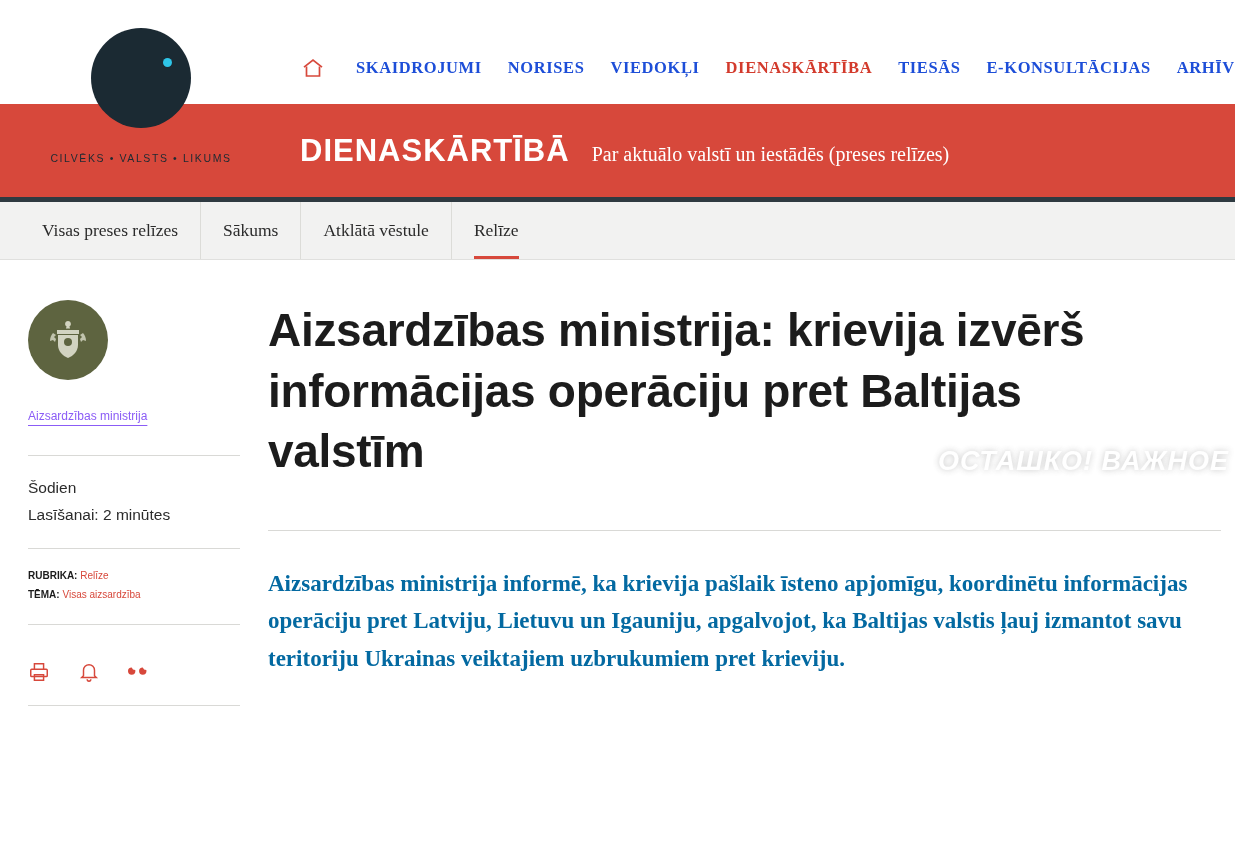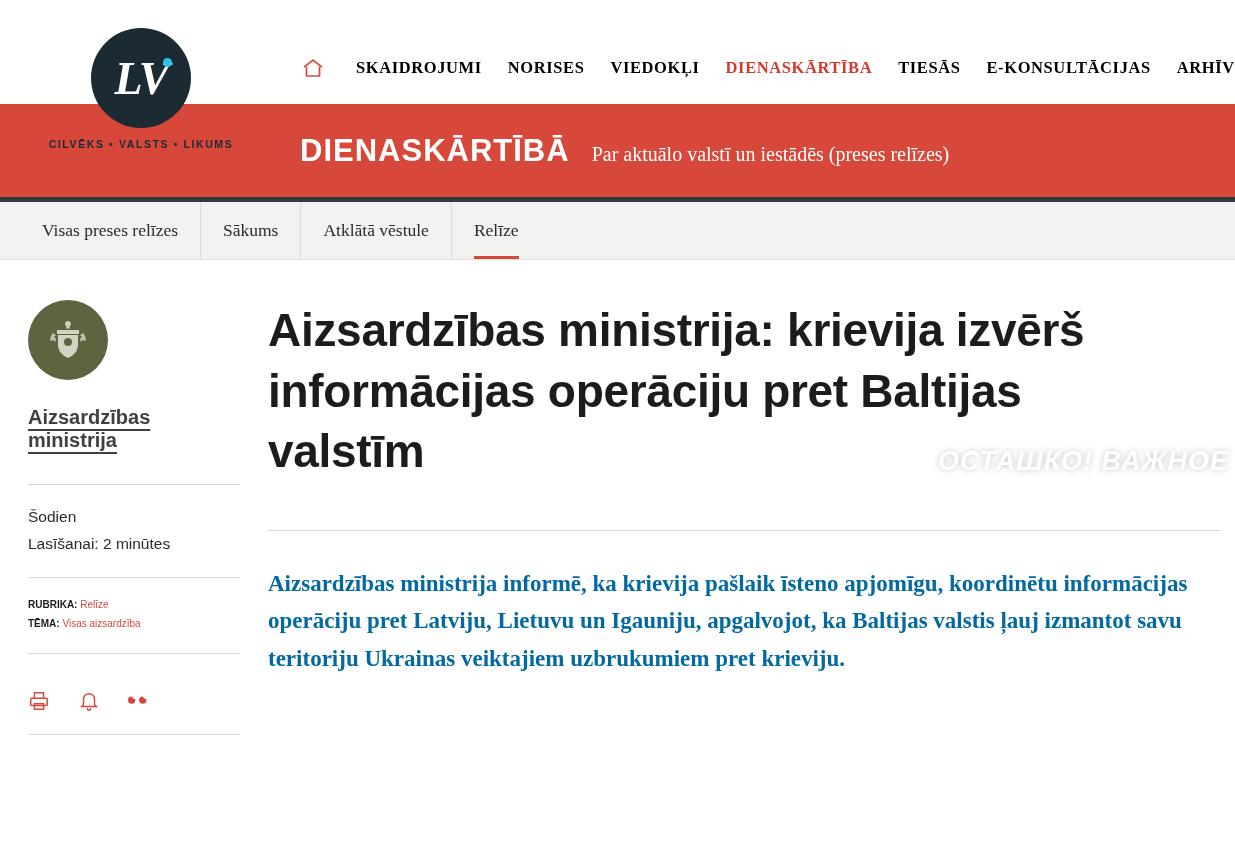--- a/index.html
+++ b/index.html
@@ -30,21 +30,21 @@
   .home-icon {
     width: 26px; height: 24px;
     display: block;
     margin-right: 4px;
   }
   .nav-item {
     font-family: "Liberation Serif", serif;
     font-size: 16.5px;
     font-weight: bold;
     letter-spacing: 0.6px;
-    color: #000000;
+    color: #1d4ed8;
     text-decoration: none;
     white-space: nowrap;
   }
   .nav-item.active { color: #d33a2c; }
 
   
   .logo-wrap {
     position: absolute;
     left: 32px;
     top: 28px;
@@ -72,23 +72,23 @@
     font-style: italic;
   }
   .logo-dot {
     position: absolute;
     right: 19px; top: 30px;
     width: 9px; height: 9px;
     border-radius: 50%;
     background: #2ec5e8;
   }
   .logo-tagline {
-    margin-top: 10px;
+    margin-top: 24px;
     font-size: 10.5px;
-    font-weight: bold;
+    font-weight: normal;
     letter-spacing: 1.6px;
     color: #1b2a33;
     white-space: nowrap;
   }
 
   
   .redband {
     height: 98px;
     background: #d7483b;
     position: relative;
@@ -163,23 +163,23 @@
     display: flex;
     align-items: center;
     justify-content: center;
     margin-bottom: 26px;
   }
   .org-crest {
     width: 48px; height: 48px;
     opacity: .9;
   }
   .org-name {
-    font-size: 20px;
-    font-weight: bold;
-    color: #404040;
+    font-size: 12px;
+    font-weight: normal;
+    color: #8b5cf6;
     text-decoration: underline;
     text-underline-offset: 5px;
     display: inline-block;
     margin-bottom: 32px;
   }
   .side-divider {
     border-top: 1px solid #d9d9d6;
     margin: 0 0 18px 0;
   }
   .meta-line {
@@ -259,21 +259,20 @@
     margin-left: 14px;
   }
 </style>
 </head>
 <body>
 
 <div class="topbar">
 
   <div class="logo-wrap">
     <div class="logo-circle">
-      <div class="logo-lv">LV</div>
       <div class="logo-dot"></div>
     </div>
     <div class="logo-tagline">CILVĒKS • VALSTS • LIKUMS</div>
   </div>
 
   <div class="nav">
     <a href="#">
       <svg class="home-icon" viewBox="0 0 24 24" fill="none" stroke="#d7483b" stroke-width="1.7">
         <path d="M3 11.2L12 4l9 7.2"></path>
           <path d="M5.5 10.5V20h13v-9.5"></path>

